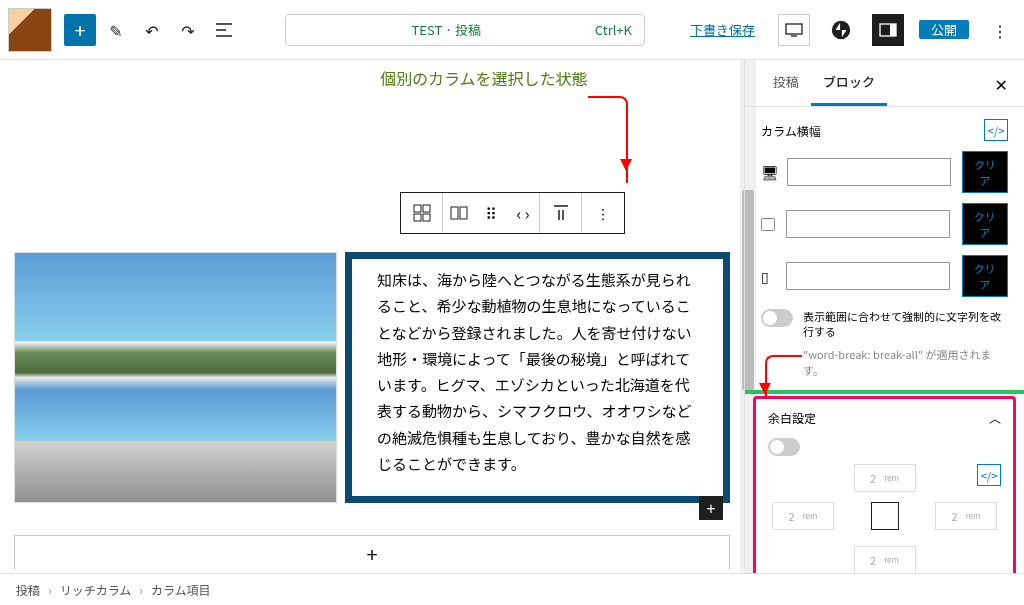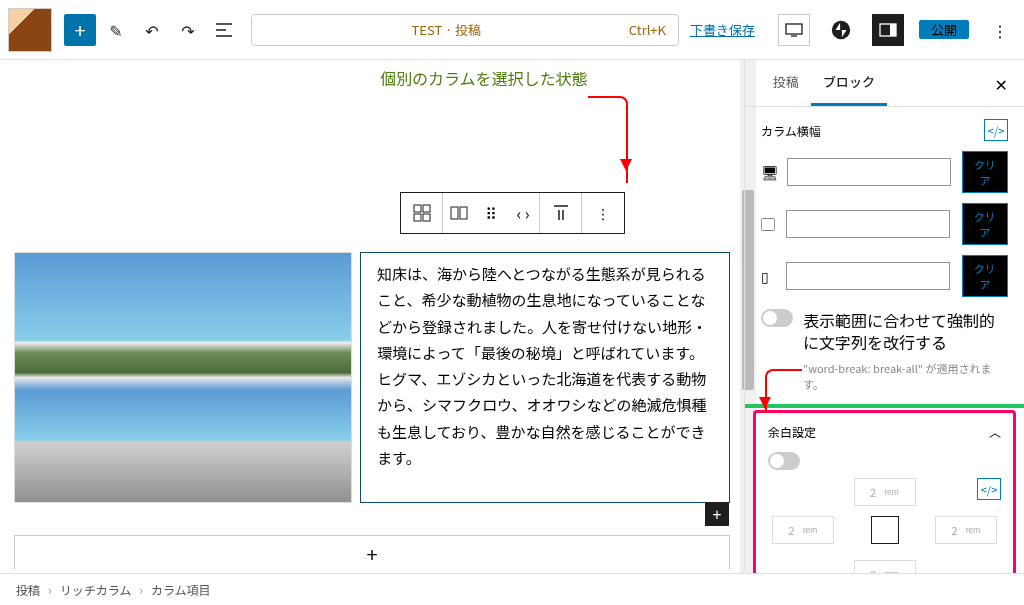--- a/index.html
+++ b/index.html
@@ -2,59 +2,59 @@
 <html><head>
 <meta charset="utf-8">
 <style>
 *{margin:0;padding:0;box-sizing:border-box;font-family:-apple-system,BlinkMacSystemFont,"Segoe UI","Noto Sans JP",sans-serif}
 body{background:#fff;width:1024px;height:605px;overflow:hidden;position:relative}
 .topbar{height:60px;display:flex;align-items:center;padding:0 8px;gap:4px;border-bottom:1px solid #e0e0e0}
 .avatar{width:44px;height:44px;background:linear-gradient(135deg,#f5d0a0 30%,#8b4513 30%);border:1px solid #ccc}
 .btn-add{width:32px;height:32px;background:#0073aa;color:#fff;display:flex;align-items:center;justify-content:center;font-size:20px;cursor:pointer;border-radius:2px;margin-left:8px}
 .tool-btn{width:32px;height:32px;display:flex;align-items:center;justify-content:center;color:#1e1e1e;cursor:pointer;font-size:16px}
 .search-center{flex:1;display:flex;justify-content:center}
-.search-box{width:428px;height:32px;border:1px solid #ccc;border-radius:4px;display:flex;align-items:center;padding:0 12px;font-size:13px;justify-content:space-between;color:#a16207}
+.search-box{width:360px;height:32px;border:1px solid #ccc;border-radius:4px;display:flex;align-items:center;padding:0 12px;font-size:13px;justify-content:space-between;color:#15803d}
 .top-right{display:flex;align-items:center;gap:15px}
 .link-save{color:#0073aa;text-decoration:underline;font-size:13px;cursor:pointer;margin-right:8px}
 .icon-sq{width:32px;height:32px;border:1px solid #ccc;display:flex;align-items:center;justify-content:center;cursor:pointer}
 .icon-sq.dark{background:#1e1e1e;border-color:#1e1e1e;color:#fff}
-.btn-publish{background:#007cba;color:#000000;padding:0 12px;font-size:13px;border-radius:2px;cursor:pointer;border:none}
+.btn-publish{background:#007cba;color:#ffffff;padding:0 12px;font-size:13px;border-radius:2px;cursor:pointer;border:none}
 .more-btn{width:32px;height:32px;display:flex;align-items:center;justify-content:center;cursor:pointer}
 .main{display:flex;height:510px}
 .editor{flex:1;padding:20px 14px;position:relative;overflow:hidden}
 .annotation{position:absolute;top:6px;left:380px;color:#4d7c0f;font-size:16px;font-weight:normal}
 .arrow1{position:absolute;top:36px;left:588px;width:50px;height:95px}
 .arrow1::after{content:'';position:absolute;top:0;left:0;width:38px;height:85px;border-top:2px solid red;border-right:2px solid red;border-radius:0 8px 0 0}
 .arrow1::before{content:'';position:absolute;bottom:14px;right:6px;border:6px solid transparent;border-top:12px solid red}
 .block-toolbar{position:absolute;top:132px;left:400px;display:flex;background:#fff;border:1px solid #1e1e1e;height:42px}
 .bt-btn{width:42px;height:40px;display:flex;align-items:center;justify-content:center;border-right:1px solid #ccc;cursor:pointer;font-size:14px}
 .bt-btn:last-child{border-right:none}
 .bt-group{display:flex;border-right:1px solid #ccc}
 .bt-sub{width:32px;display:flex;align-items:center;justify-content:center}
 .cols{display:flex;gap:8px;margin-top:172px}
 .col-img{flex:1;height:251px;border:1px solid #ddd;background:linear-gradient(180deg,#5b9bd5 0%,#87ceeb 35%,#f0f0f0 36%,#6b8e5a 40%,#4a6b3a 48%,#e8e8e8 50%,#5b9bd5 55%,#87ceeb 75%,#d0d0d0 76%,#909090 100%)}
-.col-text{flex:1;border:1px solid #0c4a6e;padding:8px 16px;font-size:15px;line-height:1.75;position:relative}
+.col-text{flex:1;border:7px solid #0c4a6e;padding:8px 25px;font-size:15px;line-height:1.75;position:relative}
 .img-btn{position:absolute;right:0;bottom:-24px;width:24px;height:24px;background:#1e1e1e;color:#fff;display:flex;align-items:center;justify-content:center;font-size:16px;cursor:pointer}
 .add-row{margin-top:32px;border:1px solid #ccc;height:36px;display:flex;align-items:center;justify-content:center;font-size:20px;cursor:pointer}
 .sidebar{width:280px;border-left:1px solid #e0e0e0;display:flex;flex-direction:column;position:relative}
 .tabs{display:flex;border-bottom:1px solid #e0e0e0;padding:0 16px;position:relative}
 .tab{padding:12px 12px;font-size:13px;cursor:pointer;color:#555}
 .tab.active{color:#1e1e1e;border-bottom:3px solid #007cba;font-weight:500}
 .close-x{position:absolute;right:16px;top:12px;cursor:pointer;font-size:16px}
 .panel{padding:12px 16px;border-bottom:4px solid #22c55e}
 .panel-title{font-size:12px;display:flex;justify-content:space-between;align-items:center}
 .width-row{display:flex;align-items:center;gap:8px;margin-top:10px}
 .width-icon{width:20px;font-size:14px}
 .width-input{flex:1;height:28px;border:1px solid #949494;padding:0 20px 0 8px;font-size:12px;position:relative}
 .unit{font-size:10px;color:#777;margin-left:-20px;margin-right:6px}
 .btn-clear{border:1px solid #007cba;color:#007cba;font-size:11px;padding:4px 8px;background:#000000;cursor:pointer}
 .toggle-row{display:flex;gap:10px;margin-top:12px;align-items:flex-start}
 .toggle{width:32px;height:18px;background:#ccc;border-radius:10px;position:relative;cursor:pointer;flex-shrink:0}
 .toggle::after{content:'';position:absolute;width:14px;height:14px;background:#fff;border-radius:50%;top:2px;left:2px}
-.toggle-lbl{font-size:16px;line-height:1.4}
+.toggle-lbl{font-size:11px;line-height:1.4}
 .help{font-size:11px;color:#888;margin-top:6px;margin-left:42px}
 .code-icon{border:1px solid #007cba;color:#007cba;width:24px;height:22px;display:flex;align-items:center;justify-content:center;font-size:11px;cursor:pointer}
 .margin-section{border:3px solid #ff0066;padding:10px 12px;margin:2px 8px;border-radius:4px;position:relative}
 .arrow2{position:absolute;top:-50px;left:5px;width:40px;height:50px}
 .arrow2::after{content:'';position:absolute;width:35px;height:42px;border-left:2px solid red;border-top:2px solid red;border-radius:8px 0 0 0;top:6px;left:4px}
 .arrow2::before{content:'';position:absolute;bottom:-2px;left:-2px;border:6px solid transparent;border-top:12px solid red}
 .margin-title{font-size:12px;display:flex;justify-content:space-between;align-items:flex-start;margin-bottom:10px}
 .pad-grid{position:relative;height:110px;margin-top:8px}
 .pad-box{position:absolute;width:62px;height:28px;border:1px solid #ddd;display:flex;align-items:center;justify-content:center;font-size:11px;color:#aaa;gap:8px}
 .pad-top{top:0;left:50%;transform:translateX(-50%)}

